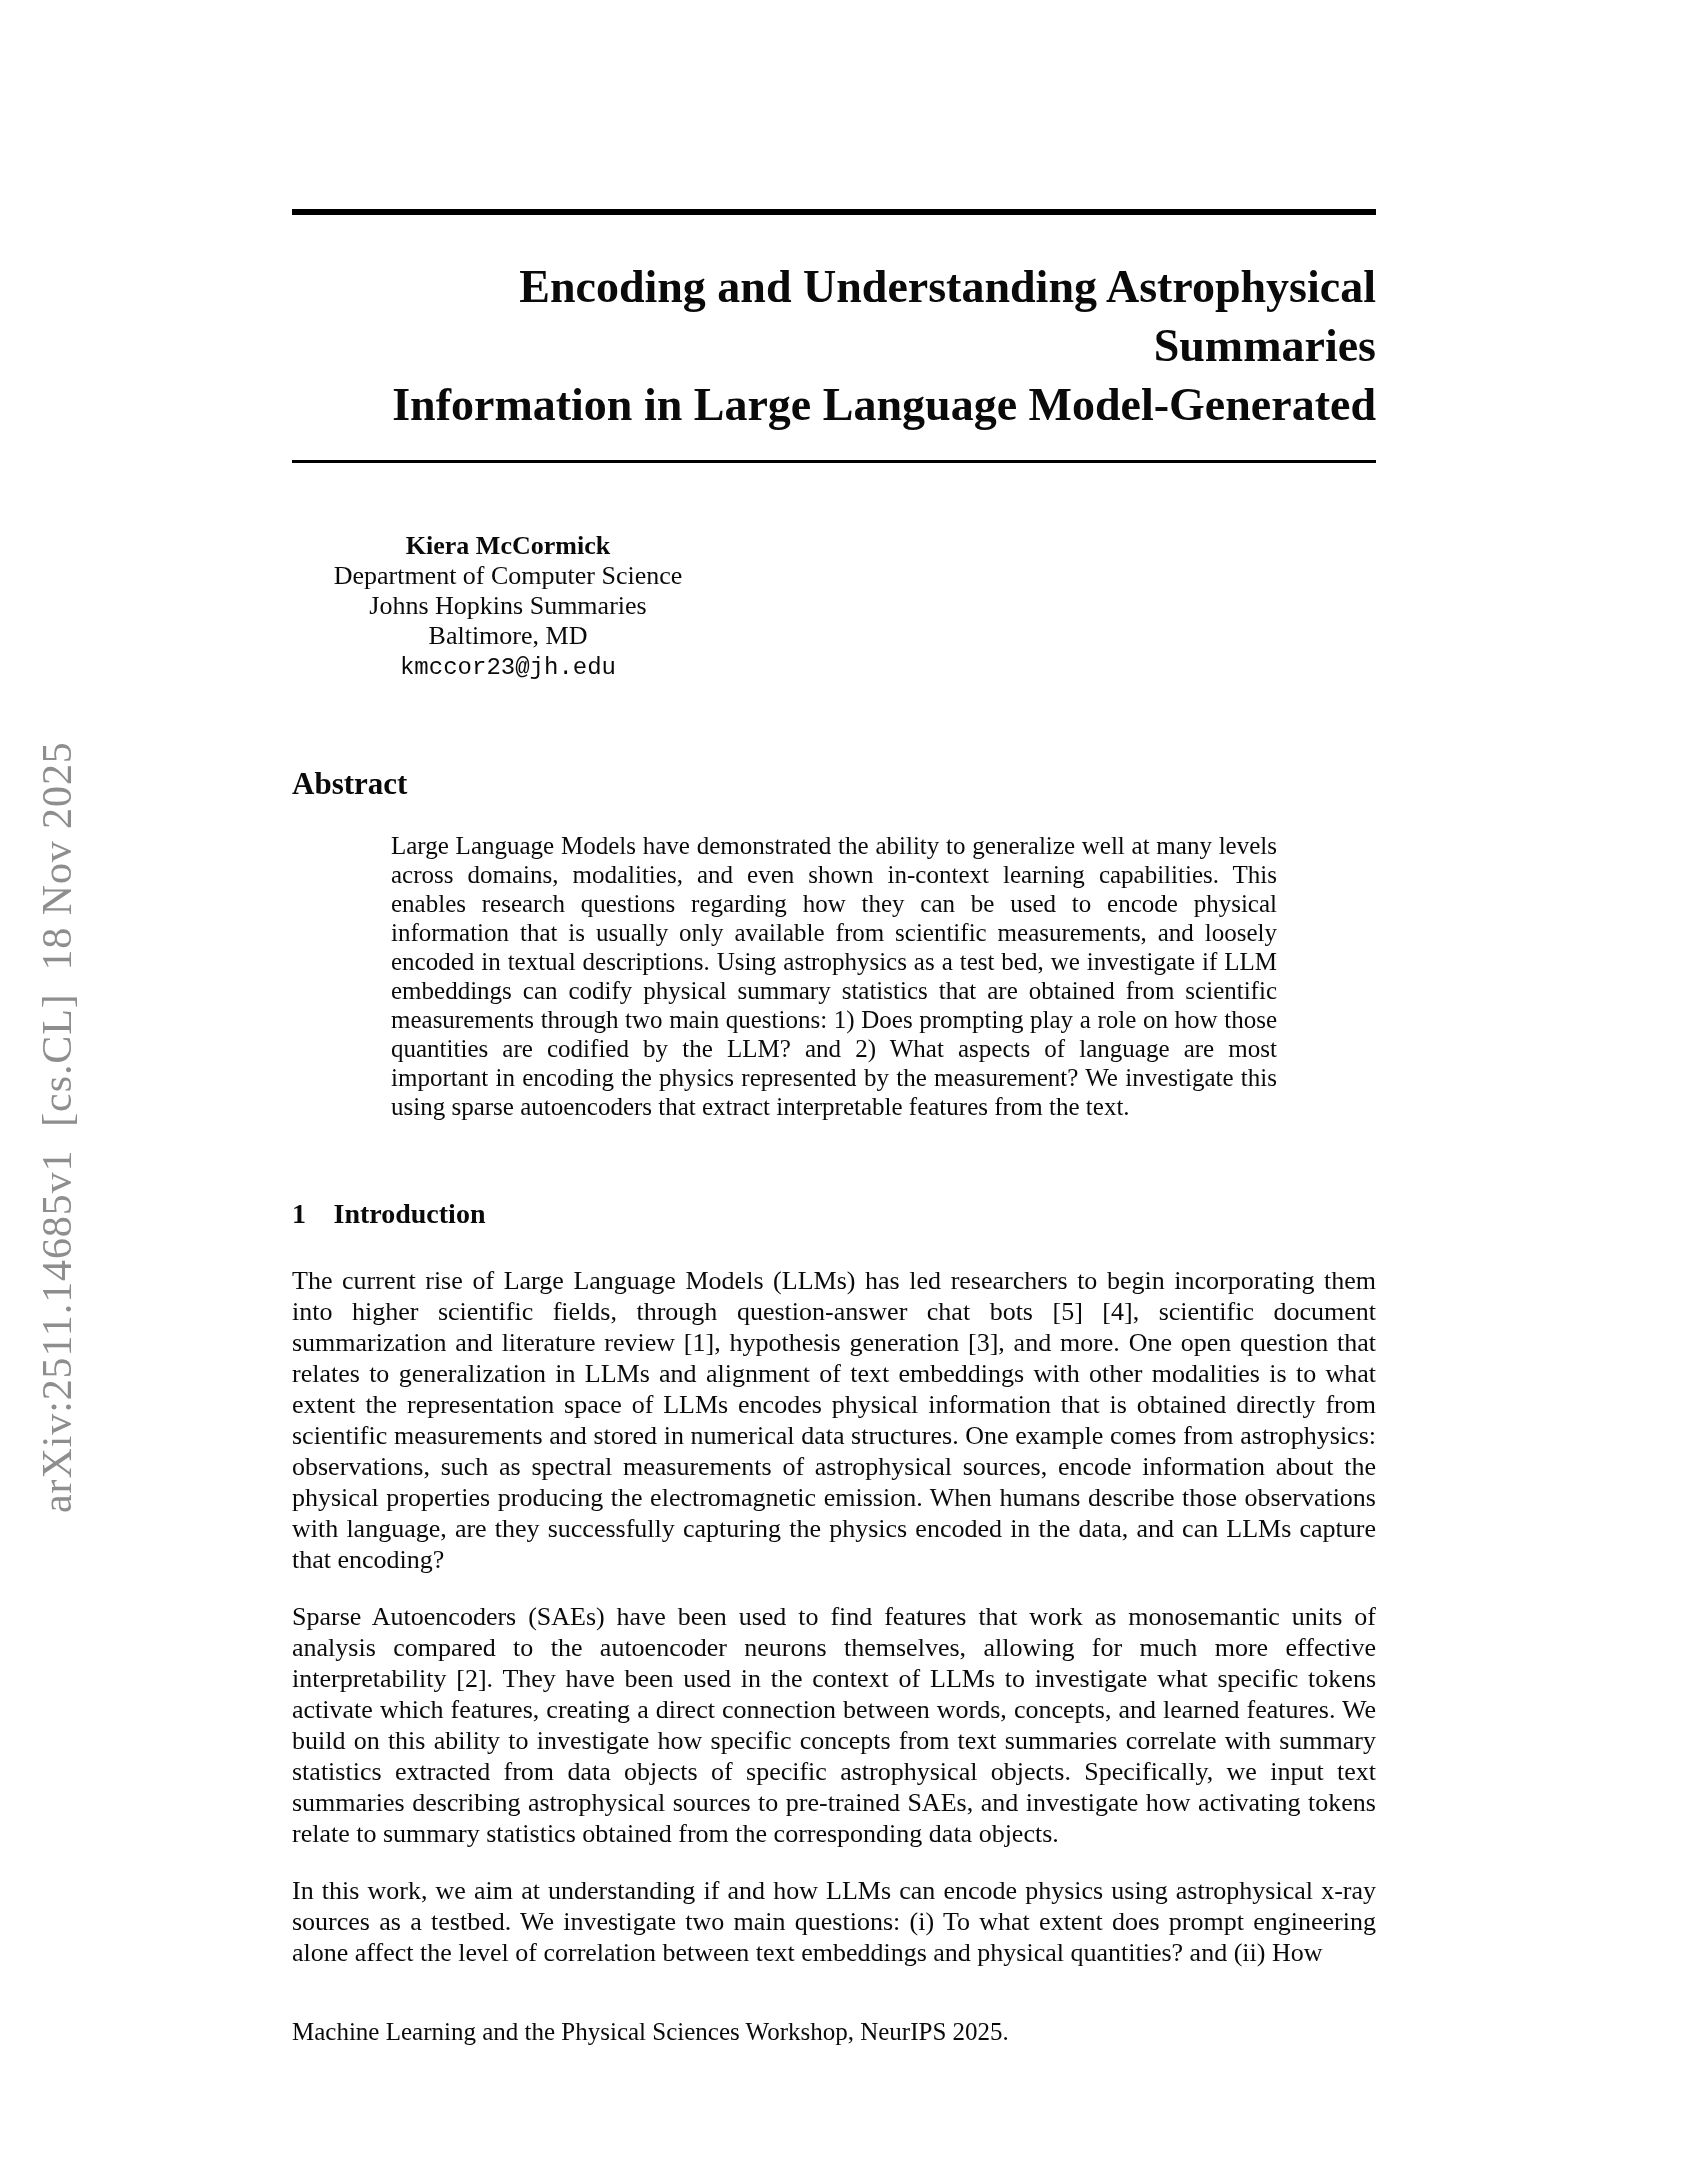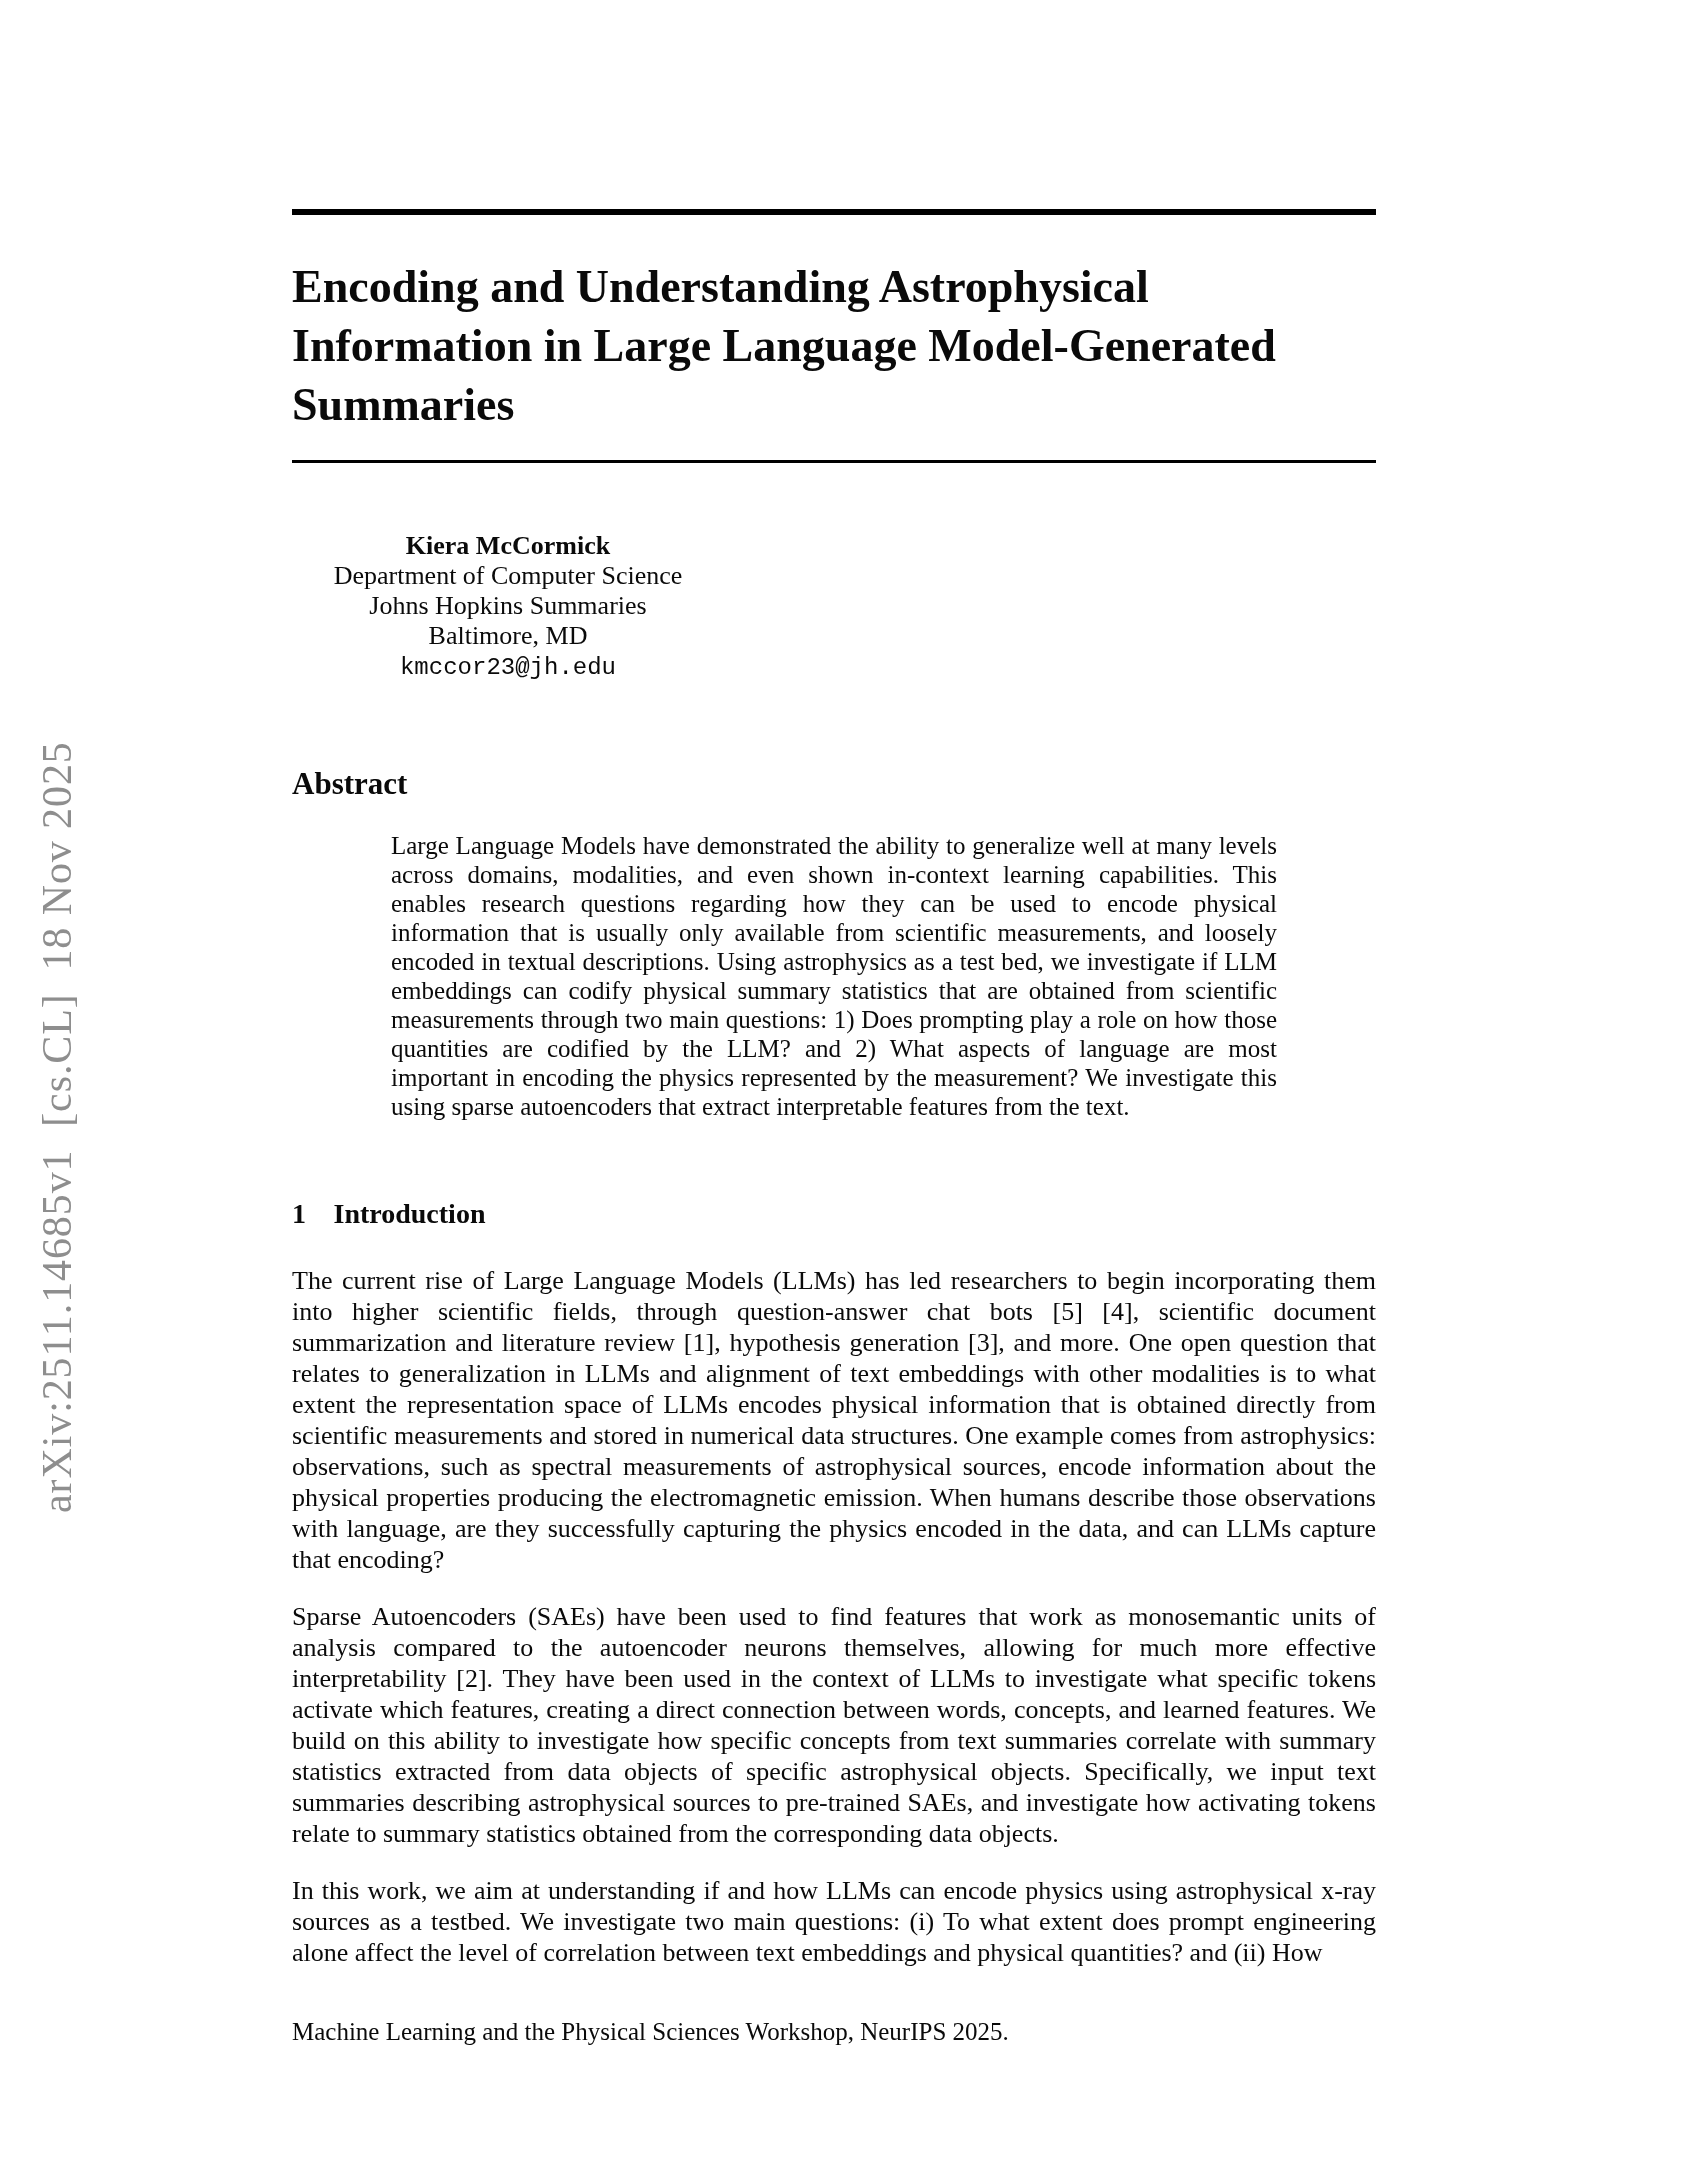--- a/index.html
+++ b/index.html
@@ -44,21 +44,21 @@
     height: 6.4px;
     background: #000;
   }
   .rule-thin {
     height: 2.8px;
     background: #000;
     margin-top: 26px;
   }
   .title {
     margin: 42px 0 0 0;
-    text-align: left;
+    text-align: right;
     font-size: 46px;
     font-weight: bold;
     line-height: 59px;
   }
   .authors {
     display: flex;
     margin-top: 68px;
   }
   .author {
     text-align: center;
@@ -118,22 +118,22 @@
 <div class="page">
 
   <div class="watermark">arXiv:2511.14685v1  [cs.CL]  18 Nov 2025</div>
 
   <div class="content">
 
     <div class="rule-thick"></div>
 
     <h1 class="title">
       <div>Encoding and Understanding Astrophysical</div>
+      <div>Summaries</div>
       <div>Information in Large Language Model-Generated</div>
-      <div>Summaries</div>
     </h1>
 
     <div class="rule-thin"></div>
 
     <div class="authors">
       <div class="author author-1">
         <div class="author-name">Kiera McCormick</div>
         <div class="author-line">Department of Computer Science</div>
         <div class="author-line">Johns Hopkins Summaries</div>
         <div class="author-line">Baltimore, MD</div>

